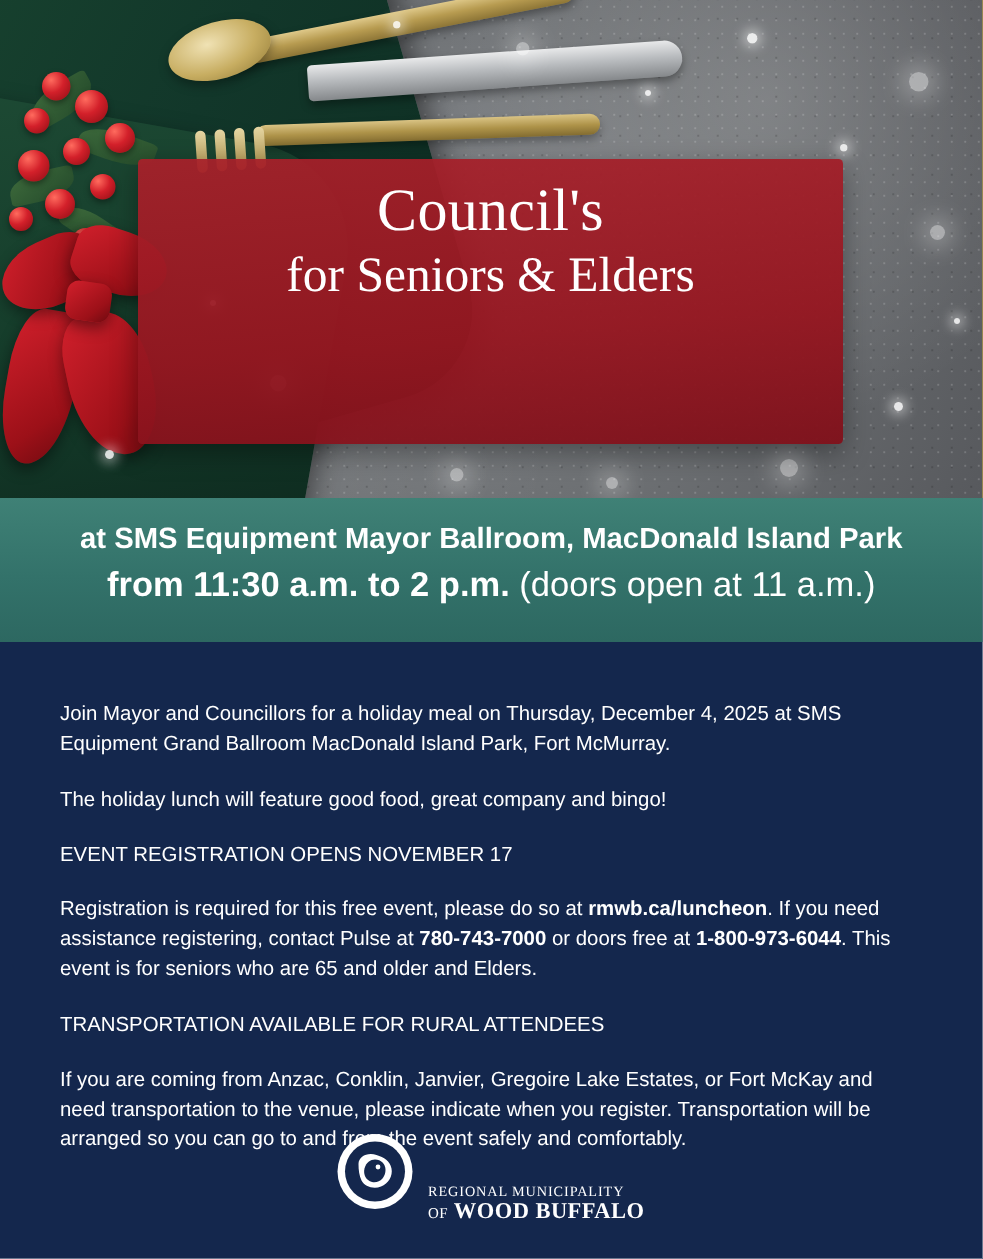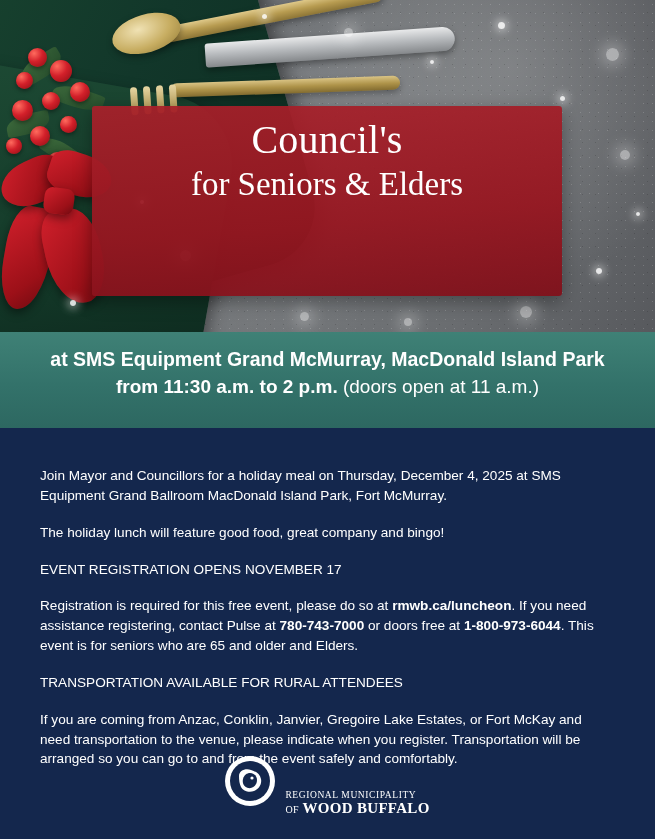--- a/index.html
+++ b/index.html
@@ -224,21 +224,21 @@
   .band {
     width: 655px;
     height: 96px;
     background: linear-gradient(180deg, #3f8176 0%, #33726a 55%, #2d6861 100%);
     color: #ffffff;
     text-align: center;
     padding-top: 13px;
   }
   .band-l1 { font-size: 19.5px; font-weight: bold; line-height: 1.45; }
   .band-l2 { font-size: 19.5px; font-weight: bold; line-height: 1.45; }
-  .band-l3 { font-size: 19px; line-height: 1.45; }
+  .band-l3 { font-size: 23px; line-height: 1.45; }
   .band-l3 b { font-weight: bold; }
 
   
   .body-wrap {
     padding: 26px 40px 0 40px;
     color: #ffffff;
   }
   .body-wrap p {
     margin: 12px 0 17px 0;
     font-size: 13.6px;
@@ -361,21 +361,21 @@
       <div class="flake" style="left:140px; top:200px; width:4px;  height:4px;"></div>
     </div>
 
     <div class="title-panel">
       <div class="t-line1">Council's</div>
       <div class="t-line3">for Seniors &amp; Elders</div>
     </div>
   </div>
 
   <div class="band">
-    <div class="band-l2">at SMS Equipment Grand McMurray, MacDonald Island Park</div>
+    <div class="band-l2">at SMS Equipment Mayor Ballroom, MacDonald Island Park</div>
     <div class="band-l3">
       <b>from 11:30 a.m. to 2 p.m.</b><span> (doors open at 11 a.m.)</span>
     </div>
   </div>
 
   <div class="body-wrap">
     <p>Join Mayor and Councillors for a holiday meal on Thursday, December 4, 2025 at SMS Equipment Grand Ballroom MacDonald Island Park, Fort McMurray.</p>
     <p>The holiday lunch will feature good food, great company and bingo!</p>
     <p class="caps">EVENT REGISTRATION OPENS NOVEMBER 17</p>
     <p>

